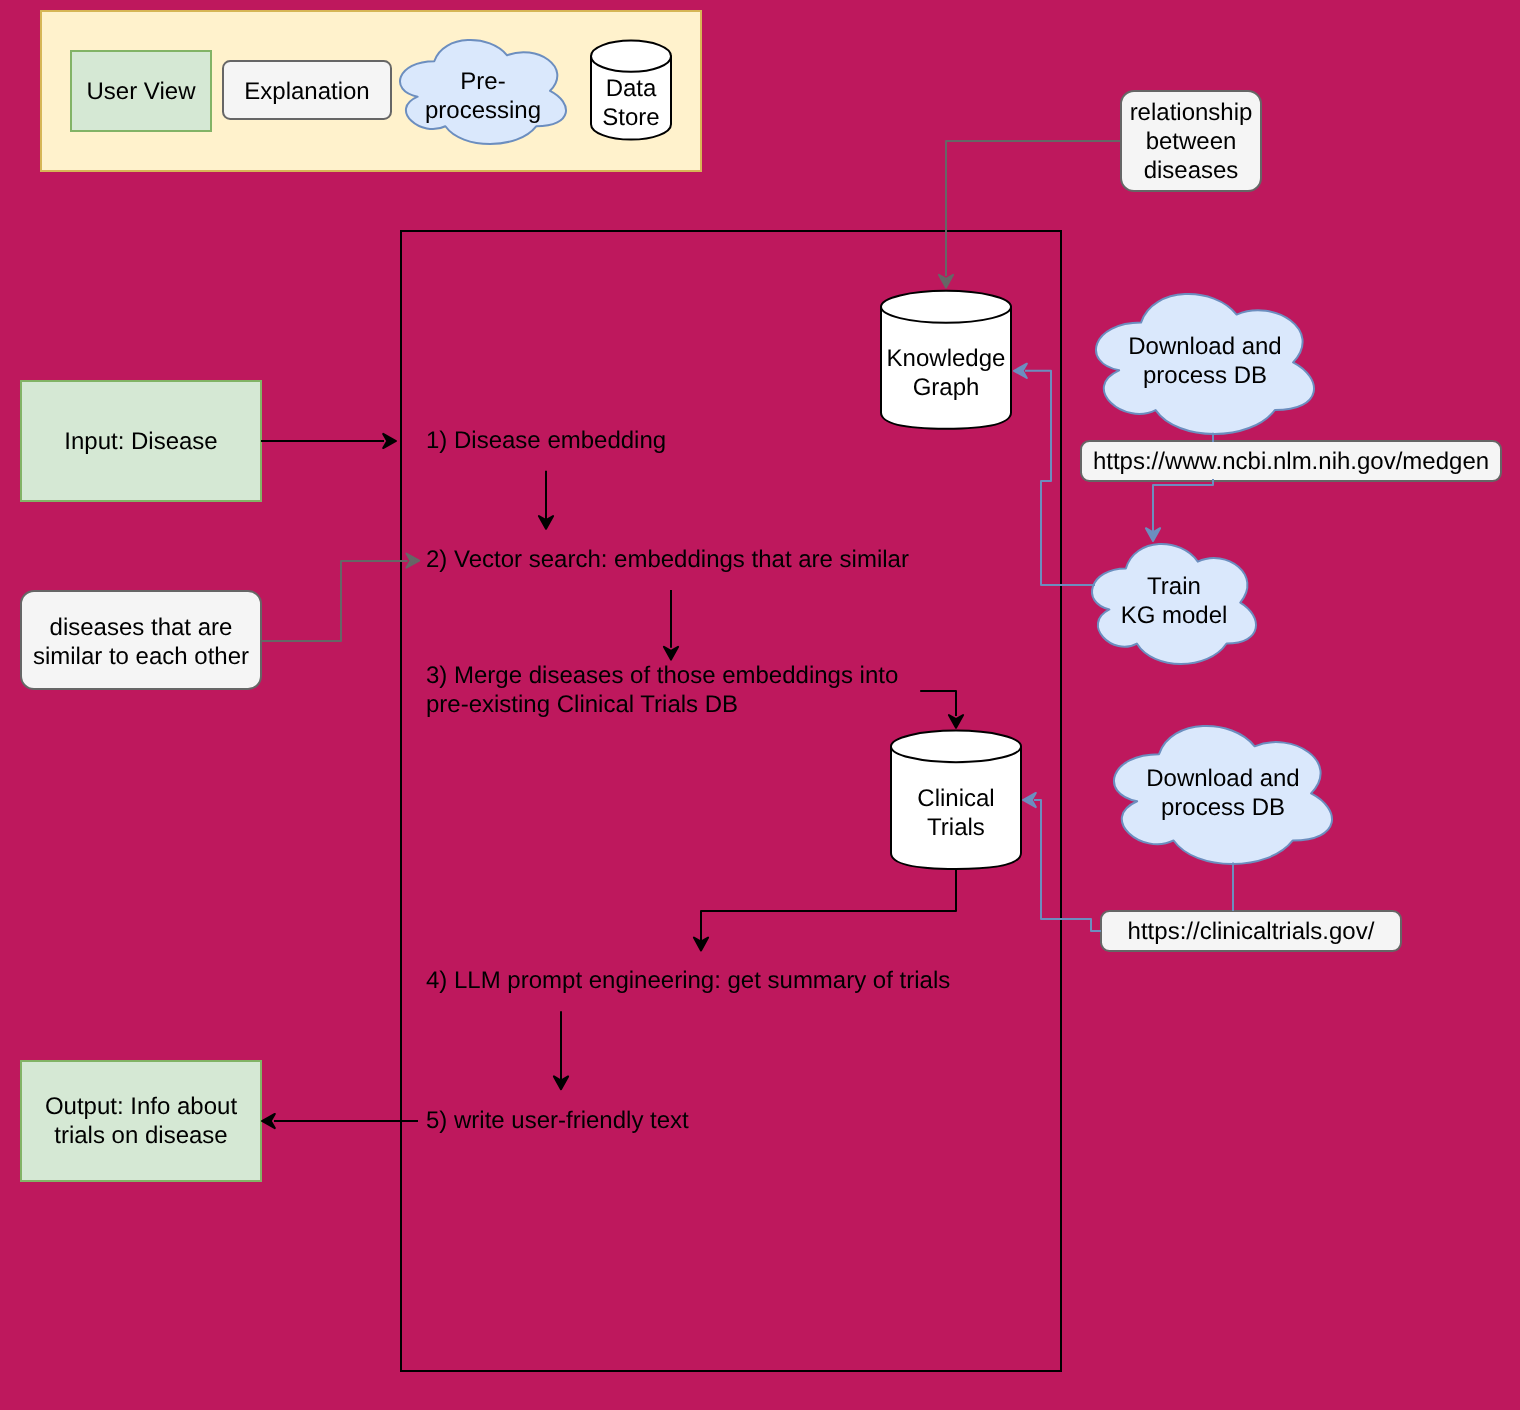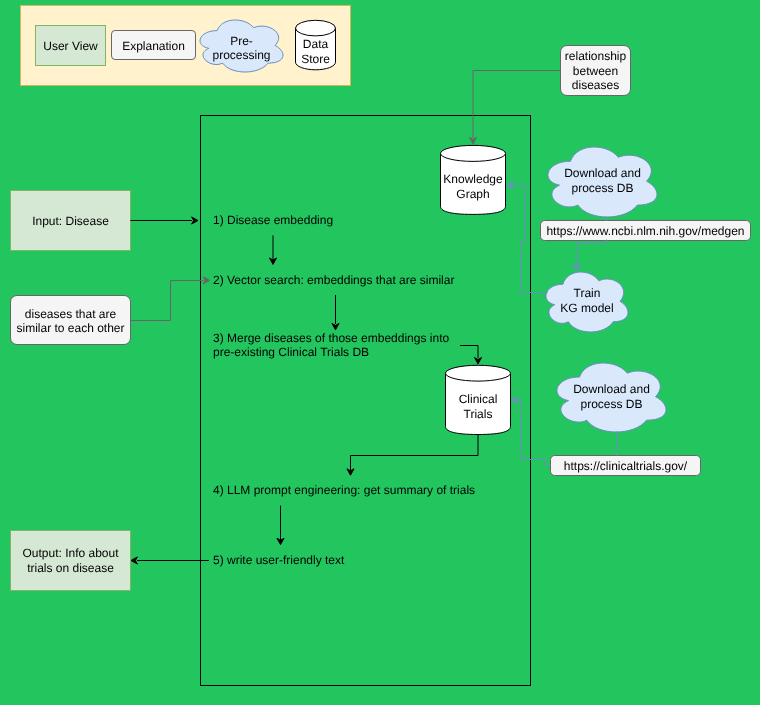--- a/index.html
+++ b/index.html
@@ -1,19 +1,19 @@
 <!DOCTYPE html>
 <html><head>
 <meta charset="utf-8">
 <title>Pipeline diagram</title>
 <style>
   html,body{margin:0;padding:0;background:#ffffff;}
   body{width:760px;height:705px;overflow:hidden;
        font-family:"Liberation Sans",sans-serif;}
-  #stage{position:relative;width:760px;height:705px;background:#22c55e;}
+  #stage{position:relative;width:760px;height:705px;background:#be185d;}
   #canvas{position:absolute;left:0;top:0;display:block;}
   text{font-family:"Liberation Sans",sans-serif;font-size:12px;fill:#000000;
        dominant-baseline:alphabetic;
        -webkit-font-smoothing:antialiased;text-rendering:geometricPrecision;}
   .ctr{text-anchor:middle;}
   .shape{stroke-linejoin:round;}
   .edge{fill:none;stroke:#000000;stroke-width:1;stroke-linejoin:round;
         stroke-miterlimit:10;}
   .edge-grey{fill:none;stroke:#000000;stroke-width:1;stroke-linejoin:round;}
   .edge-grey2{fill:none;stroke:#666666;stroke-width:1;stroke-linejoin:round;}

